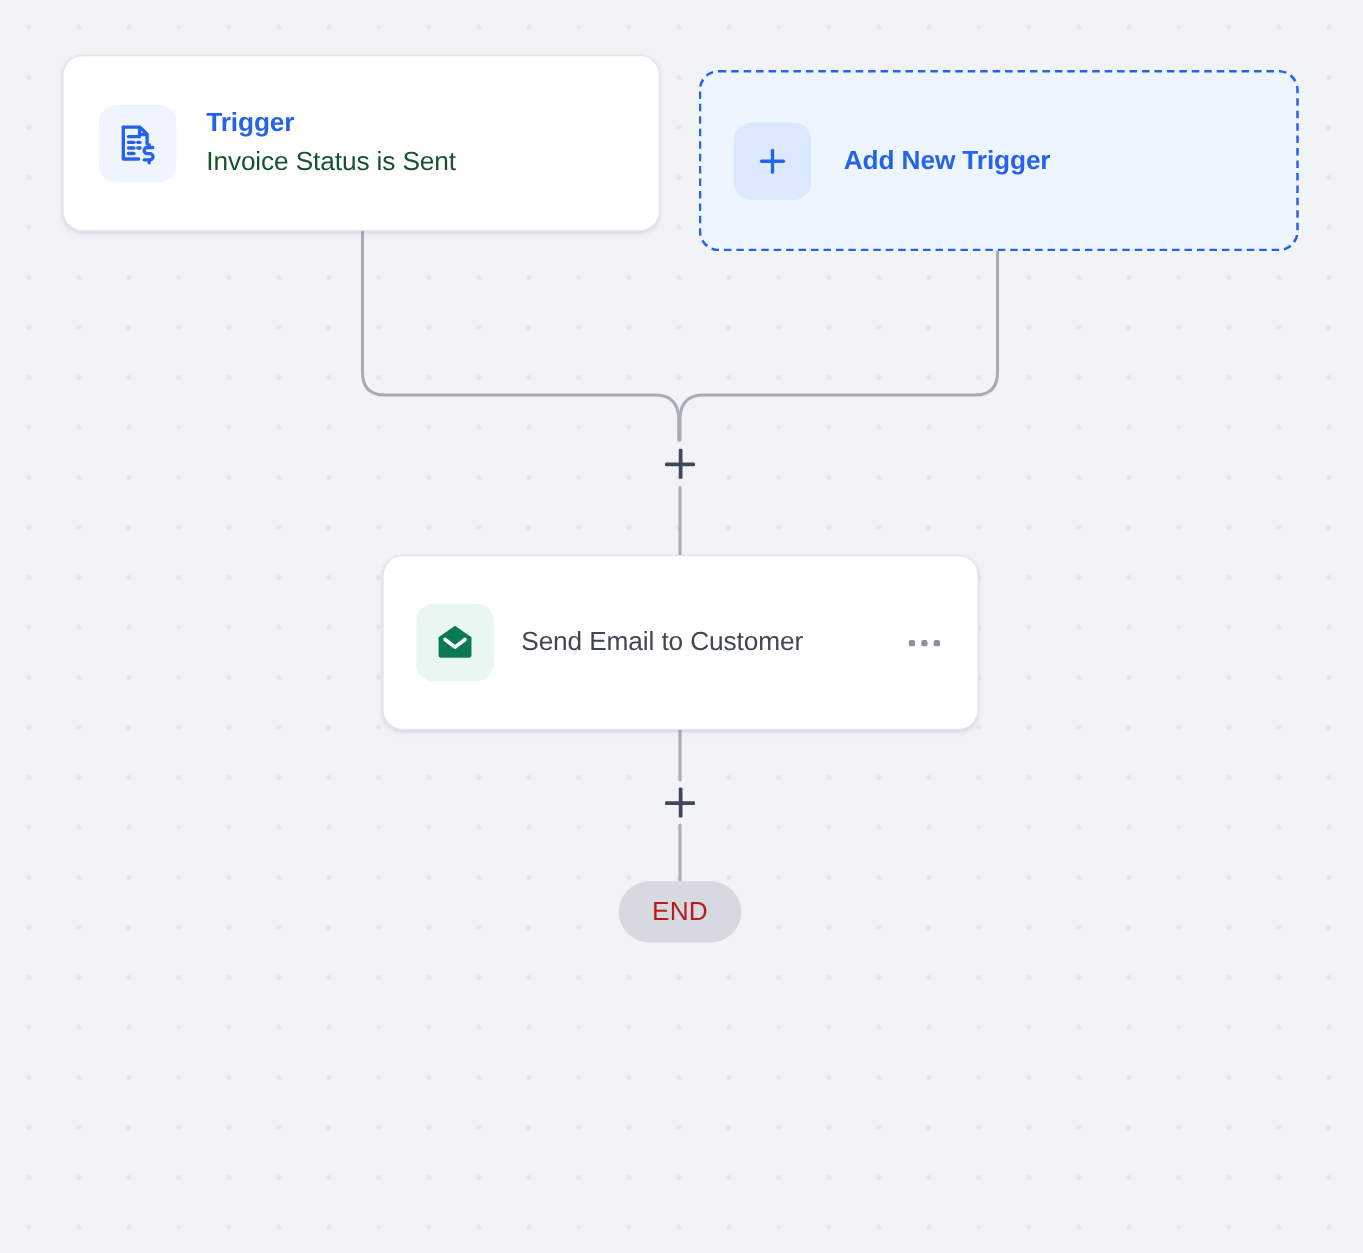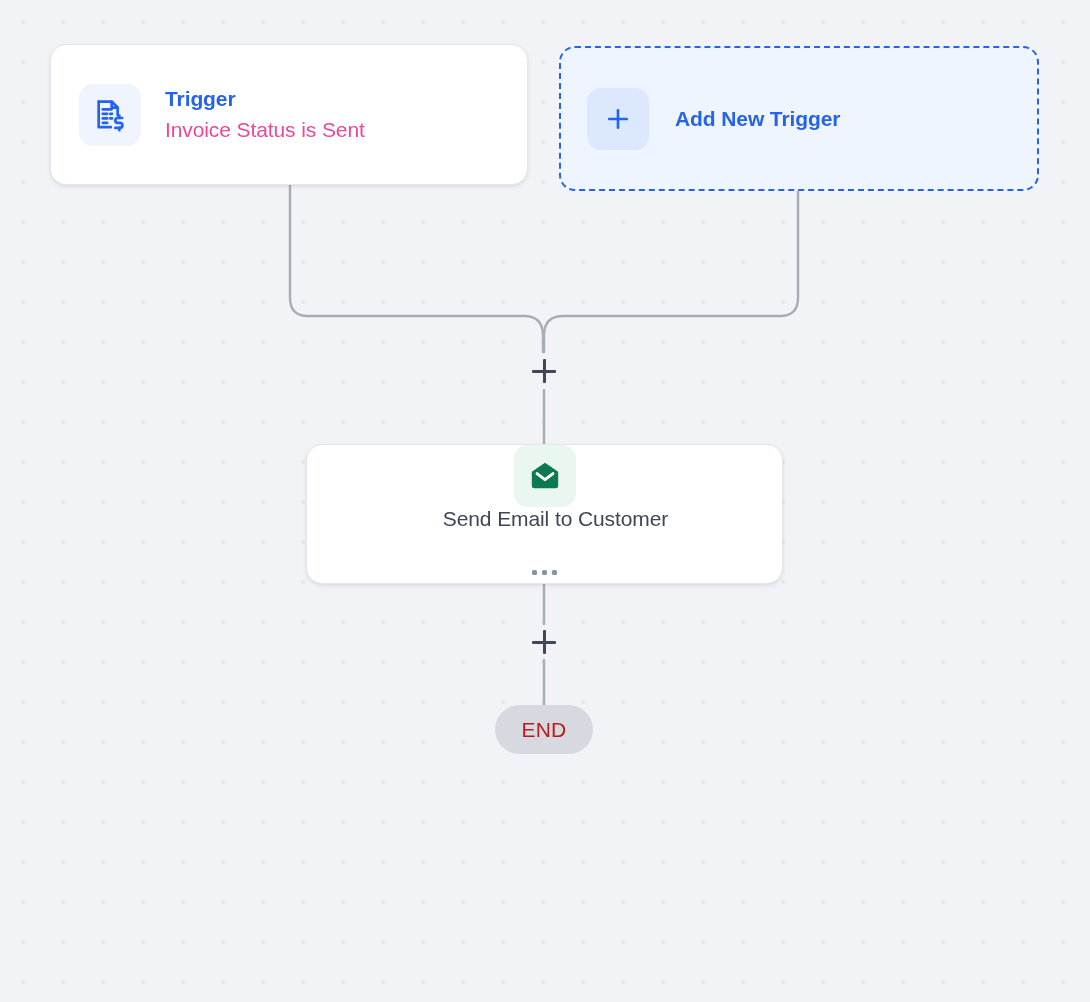--- a/index.html
+++ b/index.html
@@ -85,31 +85,31 @@
   }
   .trigger-title {
     font-size: 21px;
     font-weight: bold;
     color: #2563EB;
     letter-spacing: -0.1px;
   }
   .trigger-sub {
     font-size: 21px;
     font-weight: normal;
-    color: #ec4899;
+    color: #14532d;
     letter-spacing: -0.1px;
     margin-top: 4px;
   }
 
   
   #add-trigger-node {
     position: absolute;
     box-sizing: border-box;
     left: 559px;
-    top: 46px;
+    top: 56px;
     width: 480px;
     height: 145px;
     padding: 0 26px;
     display: flex;
     align-items: center;
     background: #EFF5FE;
     border: 2px dashed #2563EB;
     border-radius: 16px;
     cursor: pointer;
   }
@@ -121,21 +121,20 @@
     letter-spacing: -0.1px;
   }
 
   
   #action-node {
     left: 306px;
     top: 444px;
     width: 477px;
     height: 140px;
     padding: 0 26px;
-    flex-direction: column;
   }
   .action-label {
     flex: 1 1 auto;
     margin-left: 22px;
     font-size: 21px;
     font-weight: normal;
     color: #3F4654;
     letter-spacing: -0.1px;
     white-space: nowrap;
   }

